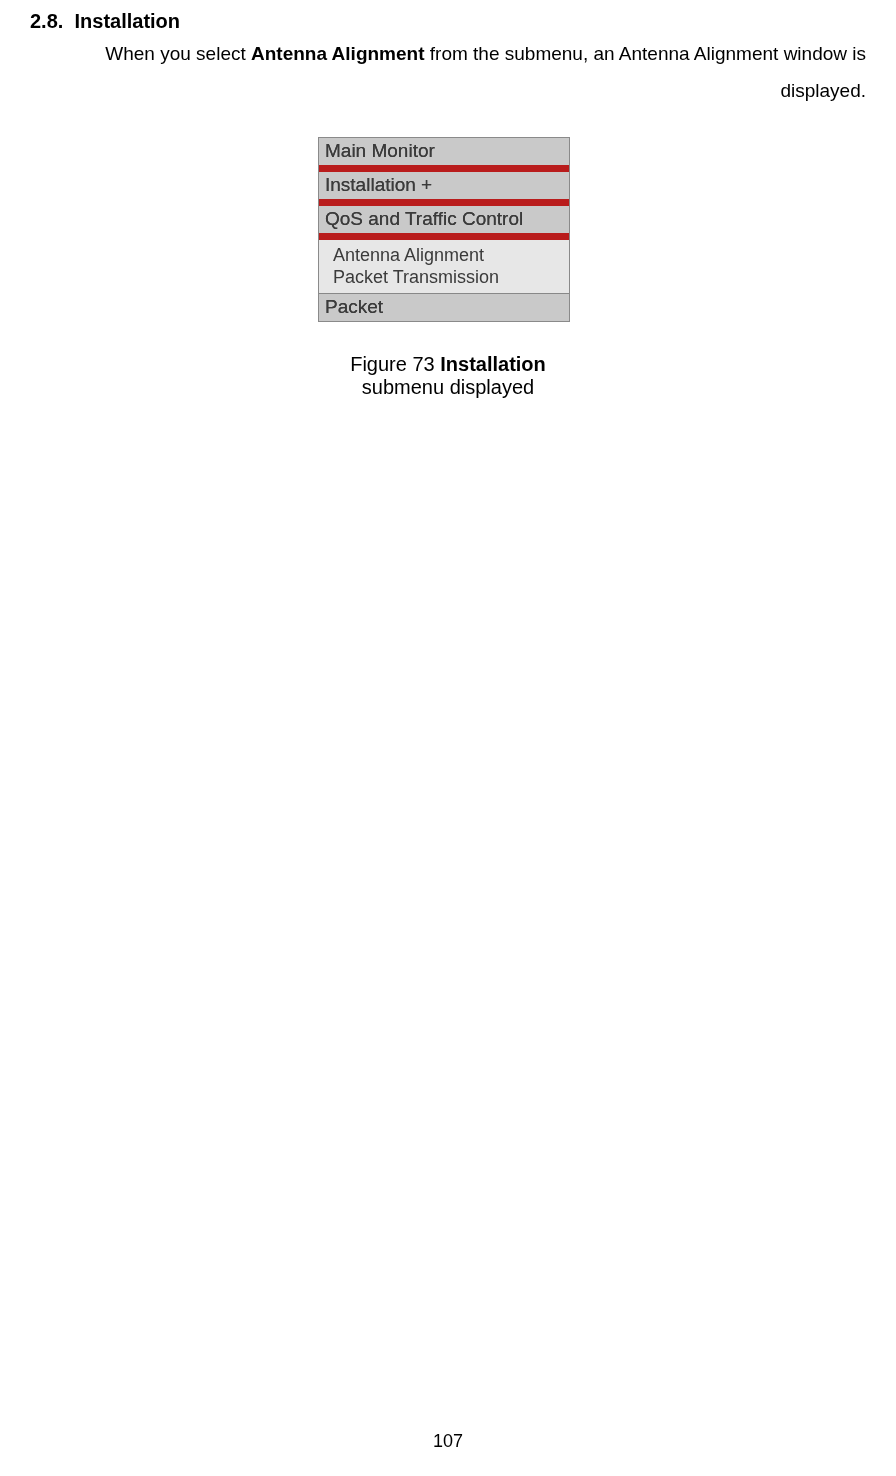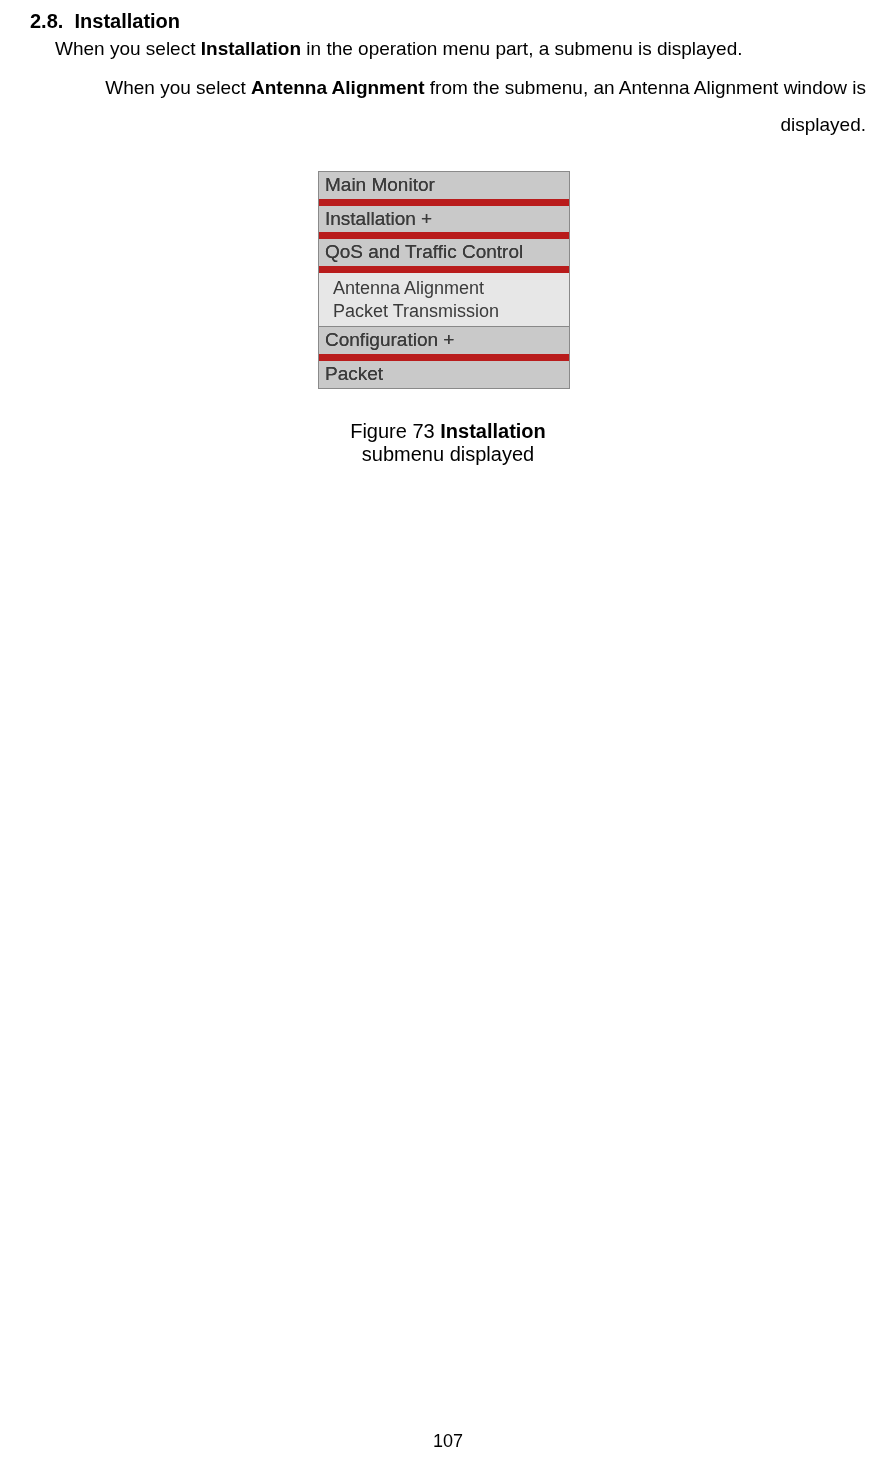--- a/index.html
+++ b/index.html
@@ -82,39 +82,35 @@
   </style>
 </head>
 <body>
 
 <div class="page">
   <div class="h-section">
     <span>2.8.</span>&nbsp;&nbsp;<span>Installation</span>
   </div>
 
 
-  <p class="para1">
-    <span>When you select </span><span class="bold">Installation</span><span> in the operation menu part, a submenu is displayed.</span>
-  </p>
 
   <p class="para2">
     <span class="indent"></span><span>When you select </span><span class="bold">Antenna Alignment</span><span> from the submenu, an Antenna Alignment window is</span><br>
     <span>displayed.</span>
   </p>
 
   <div class="figure-wrap">
     <div class="menu">
       <div class="menu-item">Main Monitor</div>
       <div class="menu-item">Installation +</div>
       <div class="menu-item">QoS and Traffic Control</div>
       <div class="submenu">
         <div>Antenna Alignment</div>
         <div>Packet Transmission</div>
       </div>
-      <div class="menu-item">Configuration +</div>
       <div class="menu-item last">Packet</div>
     </div>
     <div class="caption">
       <span>Figure 73 </span><span class="bold">Installation</span><span> submenu displayed</span>
     </div>
   </div>
 </div>
 
 <div class="page-num">107</div>
 

